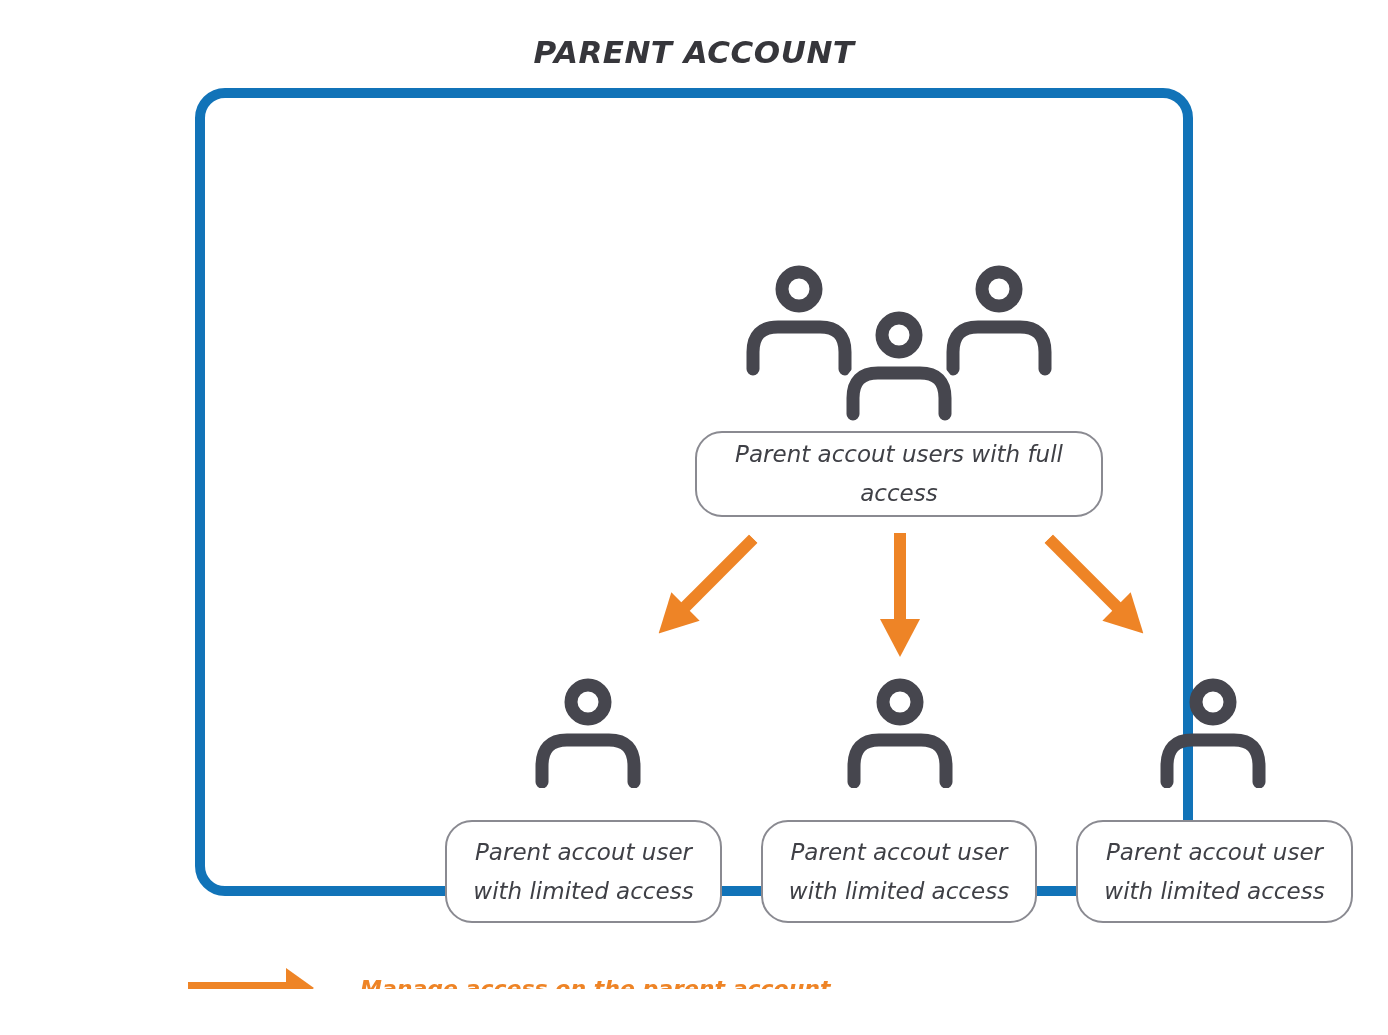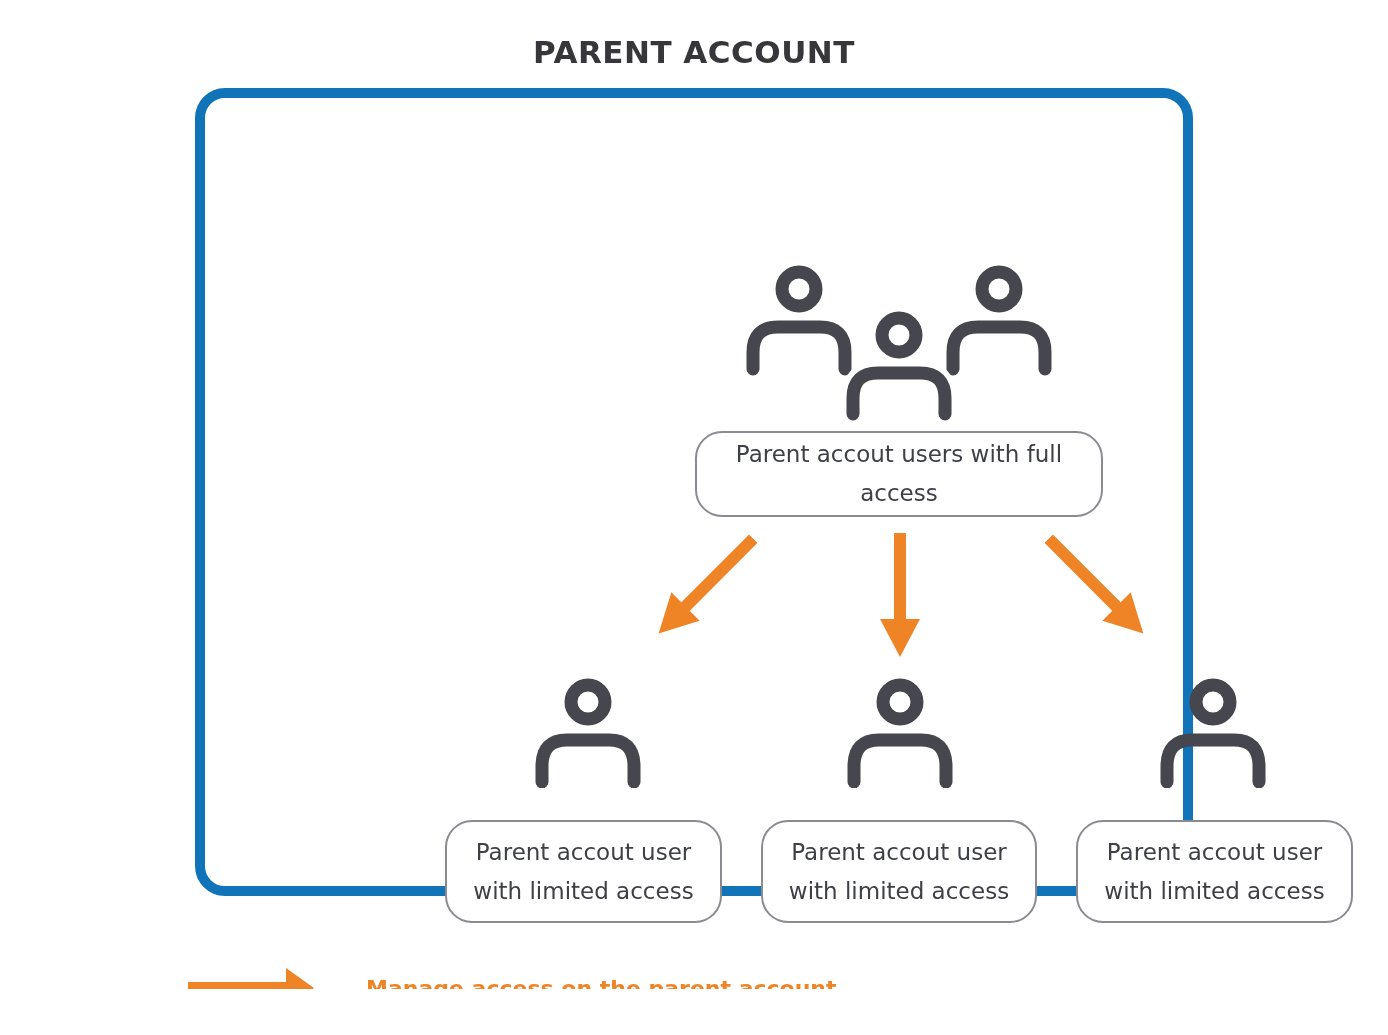--- a/index.html
+++ b/index.html
@@ -12,20 +12,21 @@
   }
   *{margin:0;padding:0;box-sizing:border-box;}
   html,body{background:#fff;}
   body{font-family:"DejaVu Sans","Liberation Sans",sans-serif;}
   .page{
     position:relative;
     width:1388px;
     height:989px;
     background:#ffffff;
     overflow:hidden;
+    font-style:italic;
   }
   .title{
     position:absolute;
     top:34px;
     left:195px;
     width:998px;
     text-align:center;
     font-size:31px;
     font-weight:700;
     letter-spacing:0.5px;
@@ -78,21 +79,20 @@
   }
   .arrow-left{ left:479px; top:421px; transform:rotate(45deg); }
   .arrow-center{ left:673px; top:435px; }
   .arrow-right{ left:869px; top:421px; transform:rotate(-45deg); }
   .legend{
     position:absolute;
     left:188px;
     top:966px;
     display:flex;
     align-items:center;
-    gap:6px;
   }
   .legend-arrow{ color:var(--arrow-orange); line-height:0; }
   .legend-label{
     margin-left:46px;
     color:var(--arrow-orange);
     font-size:22px;
     font-weight:700;
   }
 </style>
 </head>

